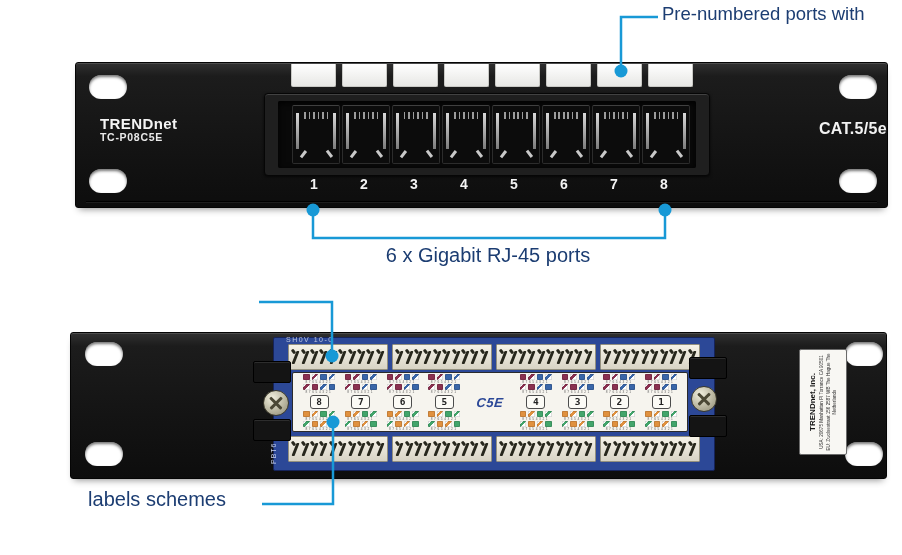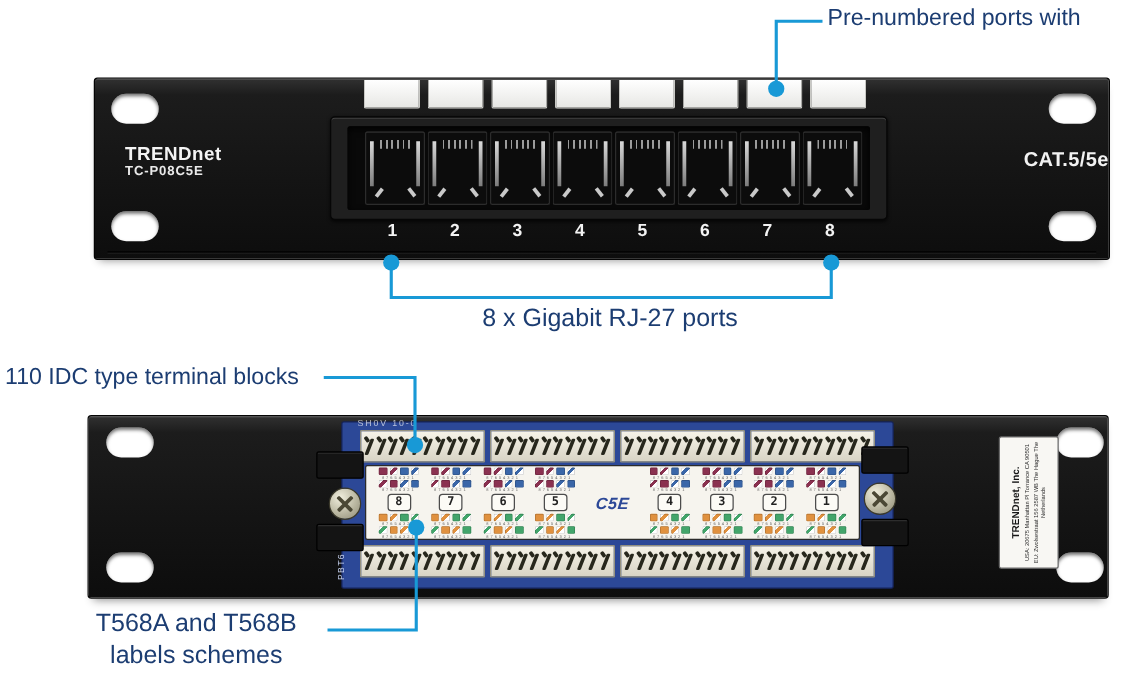--- a/index.html
+++ b/index.html
@@ -104,24 +104,22 @@
       <circle cx="313" cy="210" r="6.5"></circle>
       <circle cx="665" cy="210" r="6.5"></circle>
       <circle cx="332" cy="356" r="6.5"></circle>
       <circle cx="333" cy="422" r="6.5"></circle>
     </g>
   </svg>
 
   <div class="co" id="co-pre">
     <div>Pre-numbered ports with</div>
   </div>
-  <div class="co" id="co-rj45">8 x Gigabit RJ-27 ports</div>
-  <div class="co" id="co-idc">110 IDC type terminal blocks</div>
+  <div class="co" id="co-rj45">6 x Gigabit RJ-45 ports</div>
   <div class="co" id="co-t568">
-    <div>T568A and T568B</div>
     <div>labels schemes</div>
   </div>
 
   <div class="panel" id="front-panel">
     <div class="hole" style="left:13px;top:12px"></div>
     <div class="hole" style="left:13px;top:106px"></div>
     <div class="hole" style="left:763px;top:12px"></div>
     <div class="hole" style="left:763px;top:106px"></div>
 
     <div id="front-strips">

